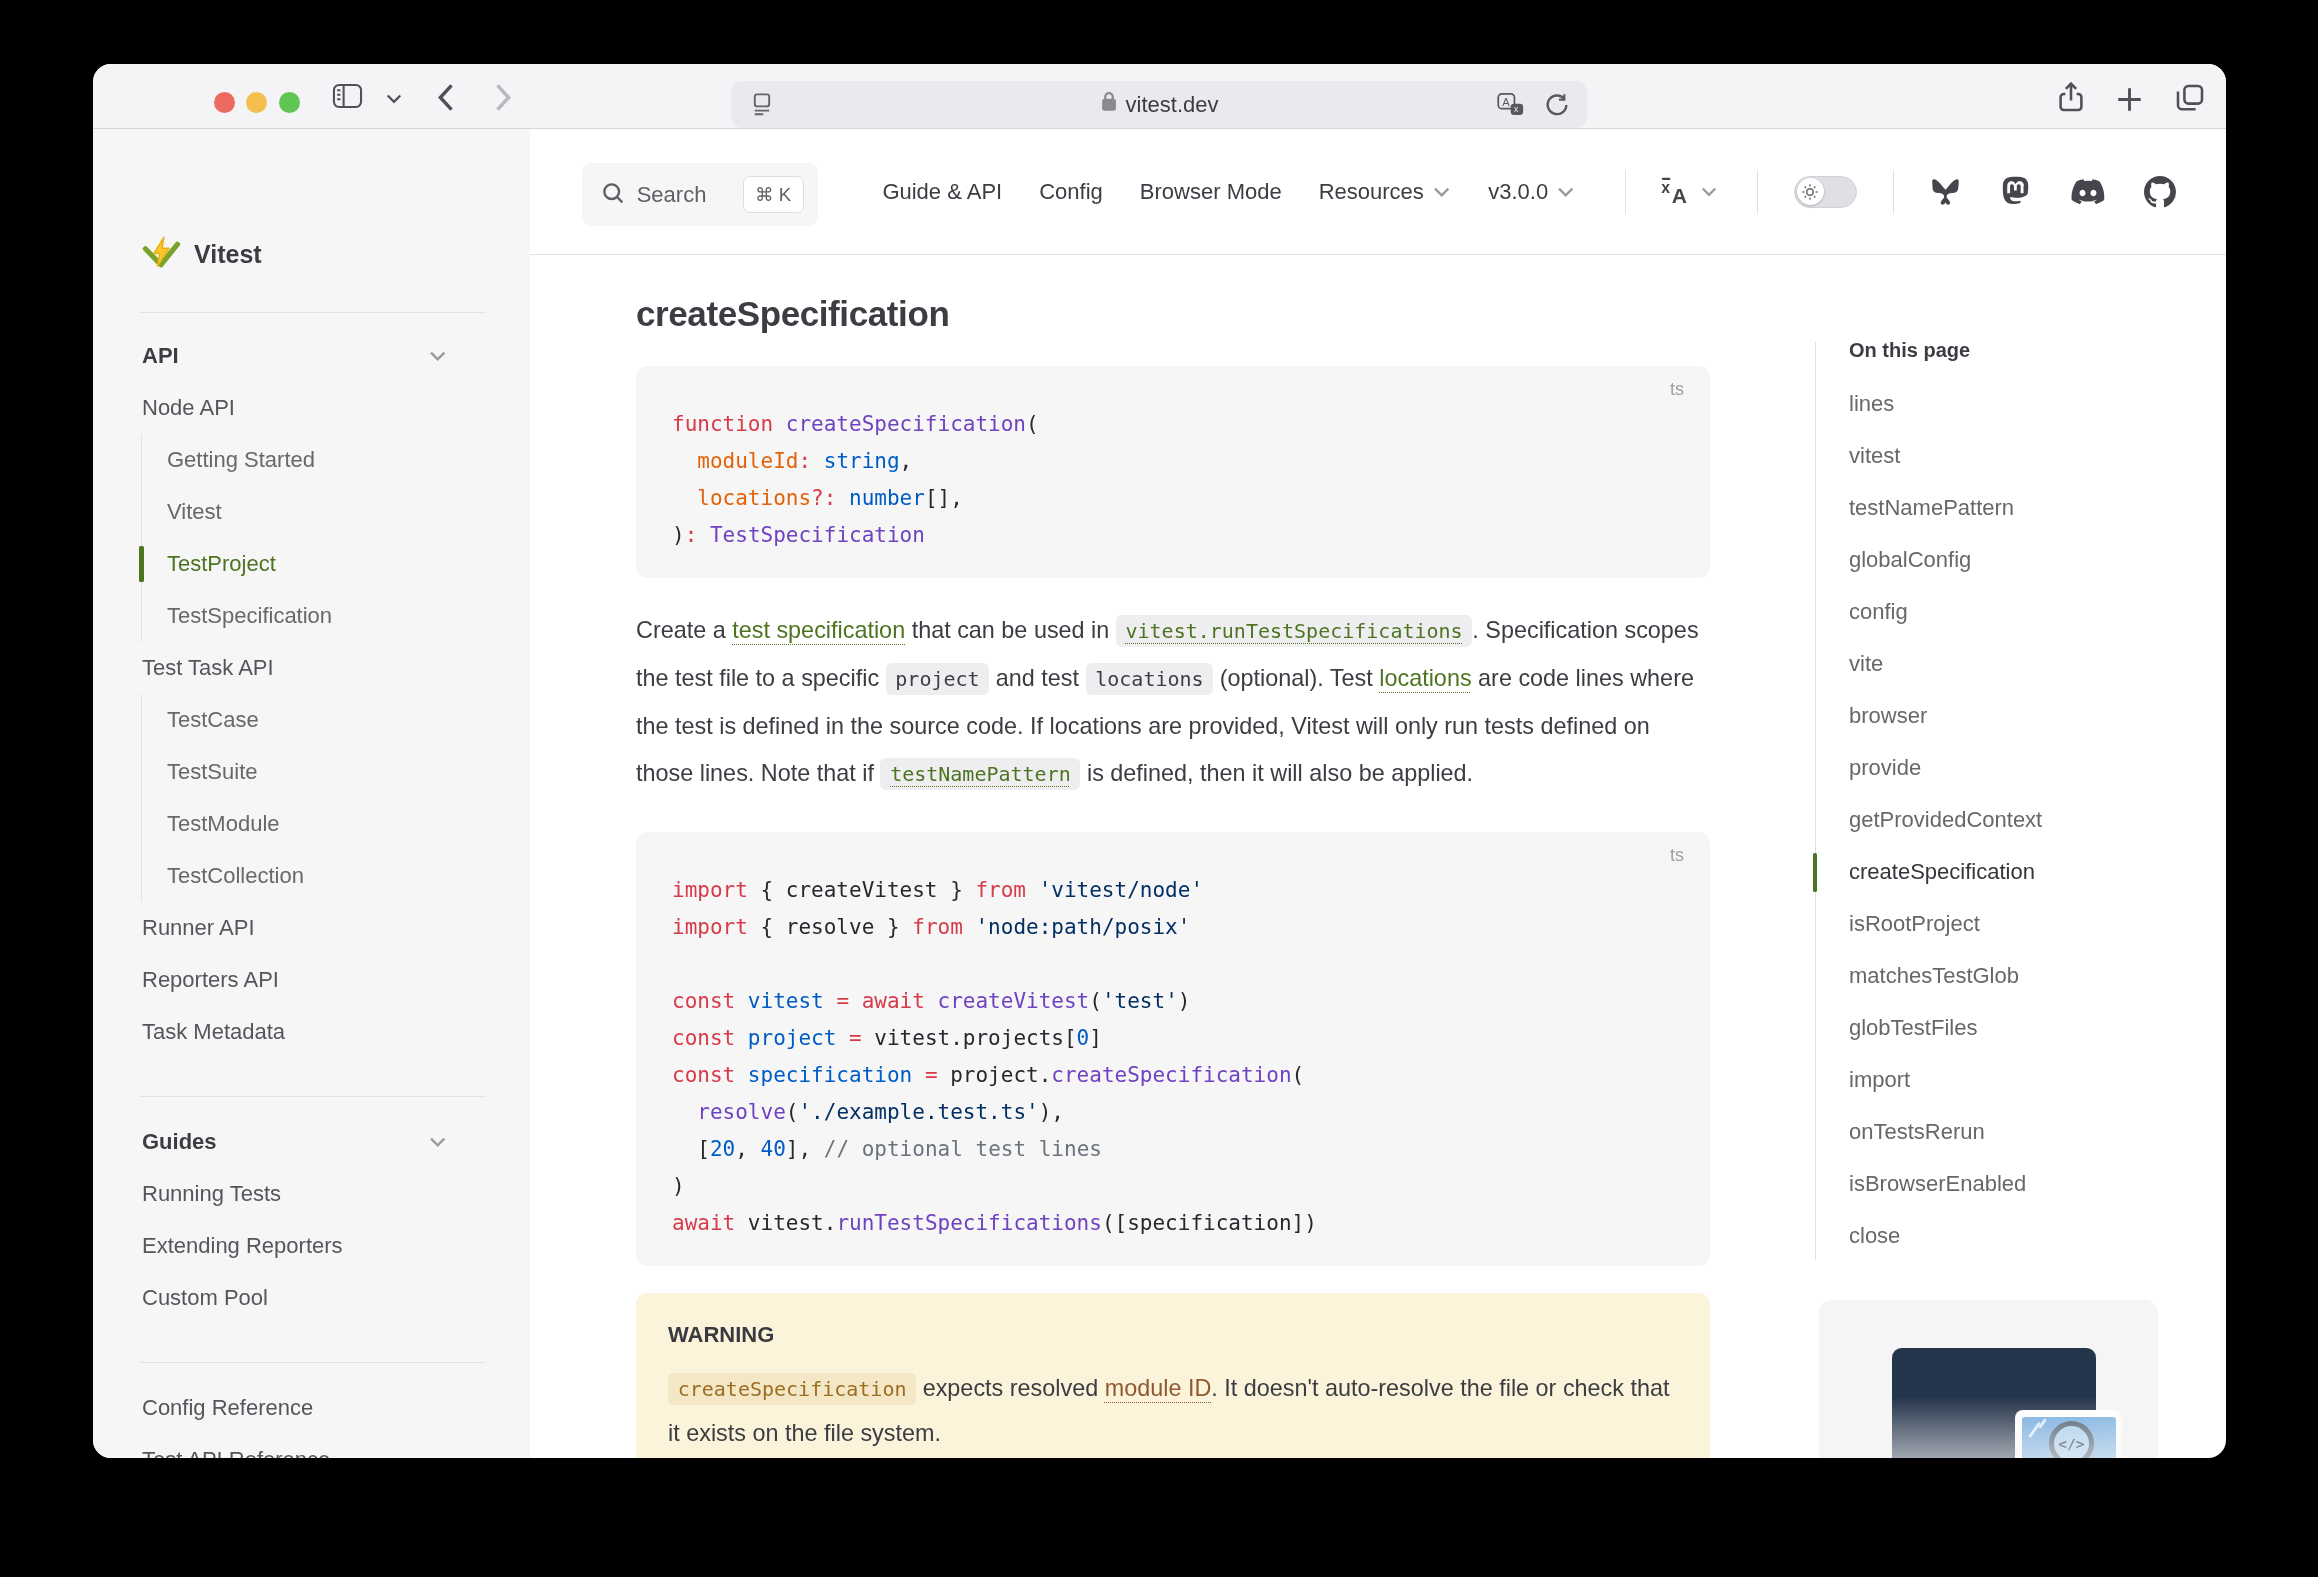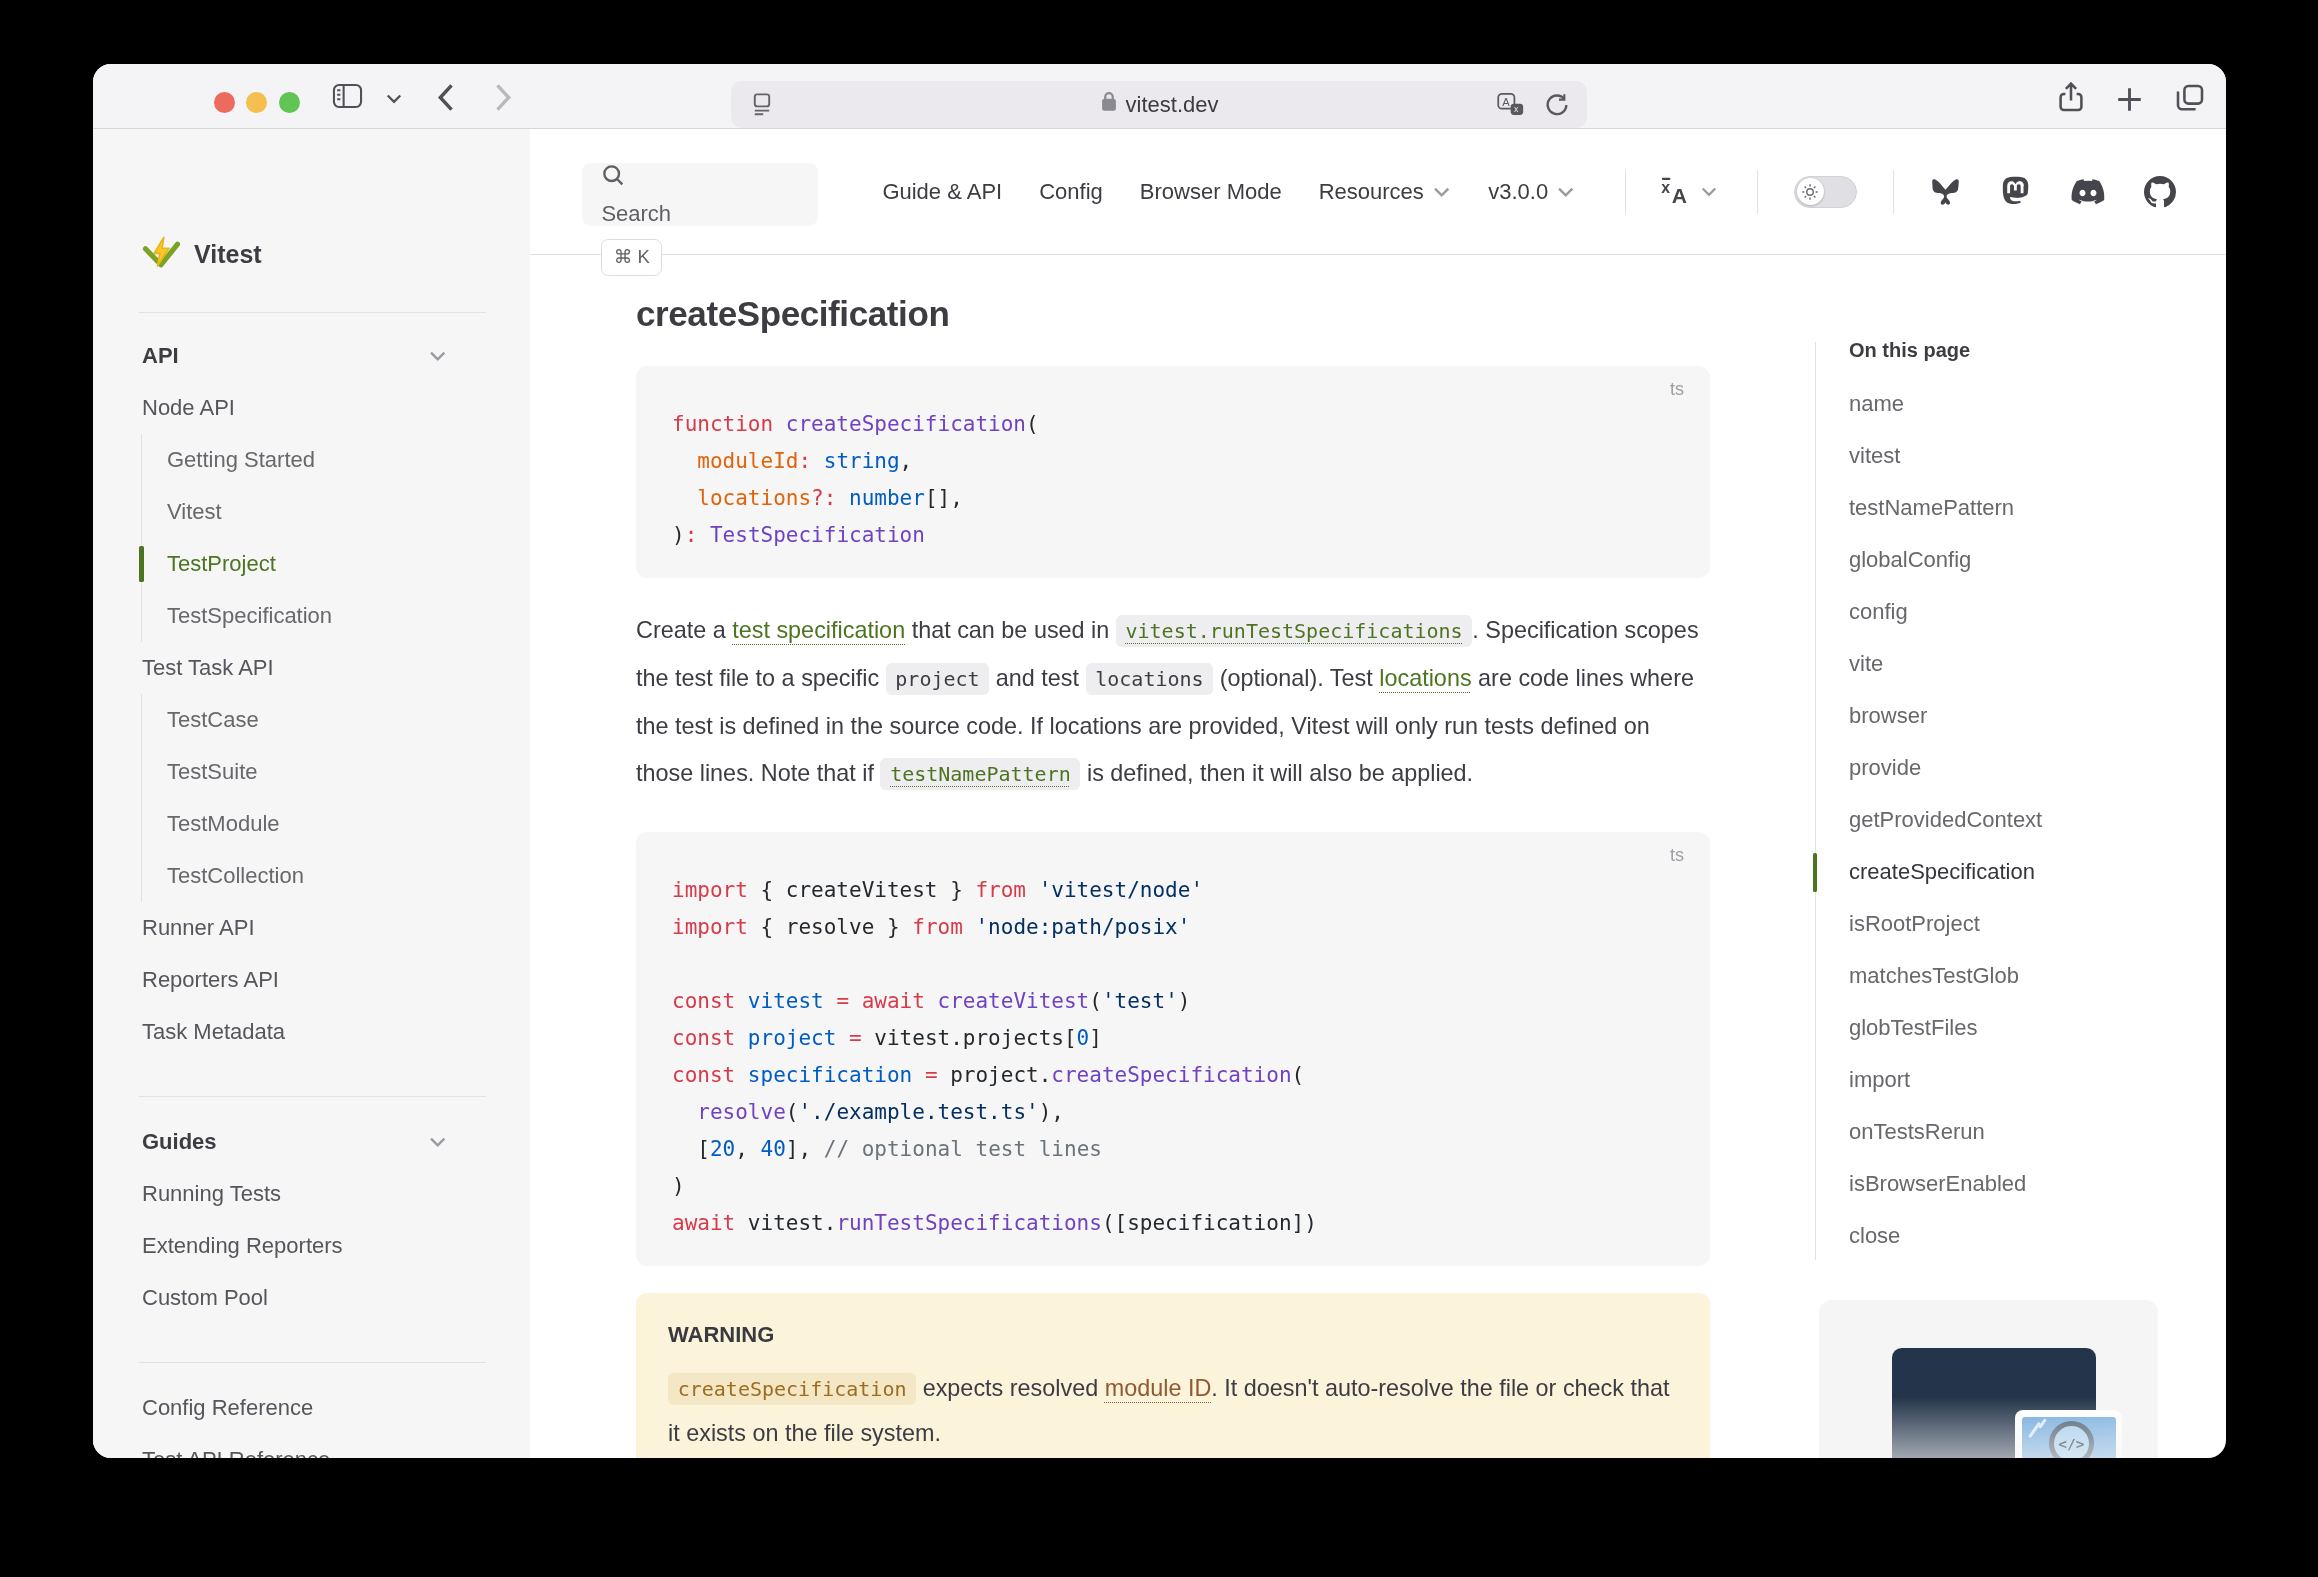--- a/index.html
+++ b/index.html
@@ -35,21 +35,21 @@
   .sb-title .chev { color:#9a9aa0; margin-right:39px; }
   .sb-item { color:#55555c; font-weight:500; }
   .sub-group { margin-left:48px; border-left:1.6px solid #e2e2e3; padding-left:25px; }
   .sub-group .sb-row { margin-left:0; color:#67676c; font-weight:400; }
   .sub-group .sb-row.active { color:#4d7421; font-weight:500; }
   .active-bar { position:absolute; left:-28px; top:8px; width:4.8px; height:36px; background:#4d7421; border-radius:1.6px; }
   .sb-divider { height:0.8px; background:#e2e2e3; margin:38px 44px 19.4px 46px; }
 
   
   .search-pill { position:absolute; left:52px; top:34px; width:236px; height:63px; background:#f6f6f7; border-radius:9.7px;
-                 display:flex; align-items:flex-start; padding:0 14.5px 0 19.4px; gap:11.3px; cursor:pointer;flex-direction:column; }
+                 display:flex; align-items:center; padding:0 14.5px 0 19.4px; gap:11.3px; cursor:pointer; }
   .search-pill .label { font-size:22px; color:#5f5f66; flex:1; }
   .kbd { background:#fff; border:0.8px solid #dcdcdf; border-radius:7.3px; padding:6.5px 11.3px; font-size:18.6px; color:#5f5f66; }
   .hdr-right { position:absolute; right:50px; top:0; height:100%; display:flex; align-items:center; gap:12px; }
   .nav-item { font-size:22px; font-weight:500; color:#3c3c43; margin-right:37px; display:flex; align-items:center; gap:8px; cursor:pointer; }
   .nav-item .chev { color:#9a9aa0; }
   .vdiv { width:0.8px; height:44px; background:#e2e2e3; margin:0 24px 0 0; }
   .hicon { color:#45454c; display:flex; align-items:center; margin-right:27.4px; cursor:pointer; }
   .hicon:last-child { margin-right:0; }
   .toggle { width:63px; height:32px; border-radius:16px; background:#dfdfe4; border:0.8px solid #d2d2d8; position:relative; margin-right:24px; cursor:pointer; }
   .toggle .knob { position:absolute; left:1.6px; top:1.6px; width:27.4px; height:27.4px; border-radius:50%; background:#fff; box-shadow:0 0.8px 2.4px rgba(0,0,0,.25);
@@ -342,21 +342,21 @@
       <div class="warning">
         <div class="wtitle">WARNING</div>
         <div class="wbody"><span class="seg-warncode">createSpecification</span> expects resolved <span class="seg-warnlink">module ID</span>. It doesn't auto-resolve the file or check that it exists on the file system.</div>
       </div>
     </main>
 
     <div class="aside-divider"></div>
     <div class="toc-marker" id="toc-marker" style="top: 789px;"></div>
     <div class="toc-title">On this page</div>
     <div class="toc-list" id="toc-list">
-        <div class="toc-item">name</div>
+        <div class="toc-item">lines</div>
         <div class="toc-item">vitest</div>
         <div class="toc-item">testNamePattern</div>
         <div class="toc-item">globalConfig</div>
         <div class="toc-item">config</div>
         <div class="toc-item">vite</div>
         <div class="toc-item">browser</div>
         <div class="toc-item">provide</div>
         <div class="toc-item">getProvidedContext</div>
         <div class="toc-item active">createSpecification</div>
         <div class="toc-item">isRootProject</div>

